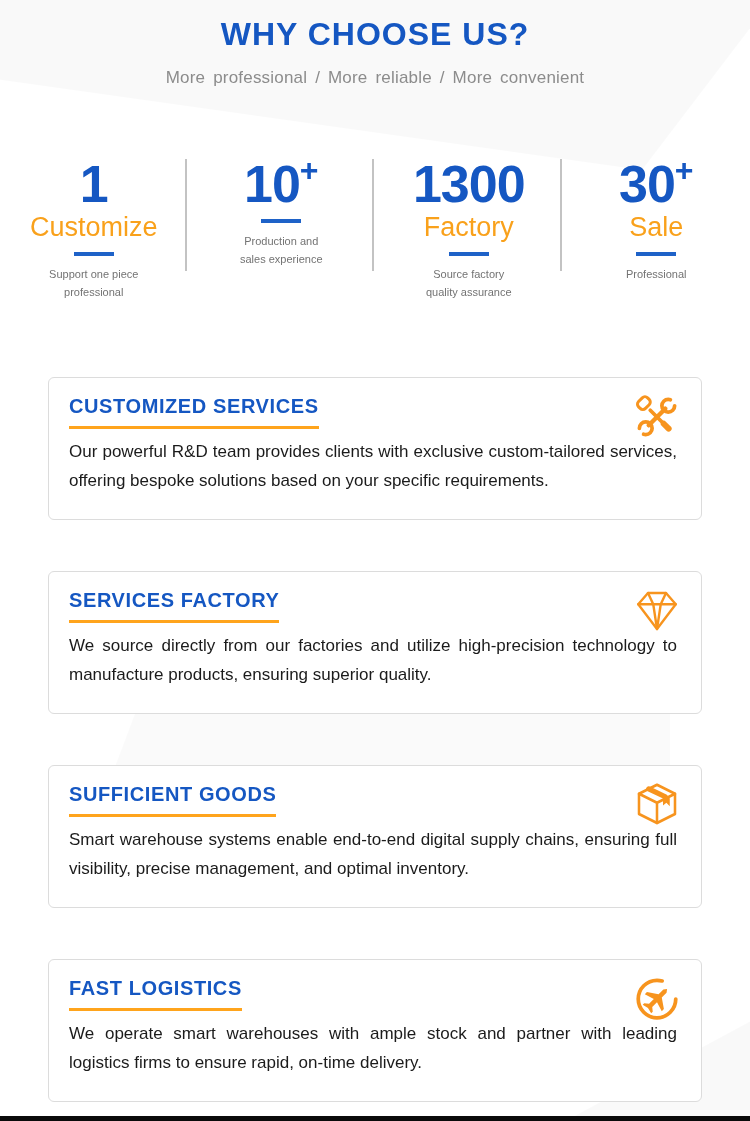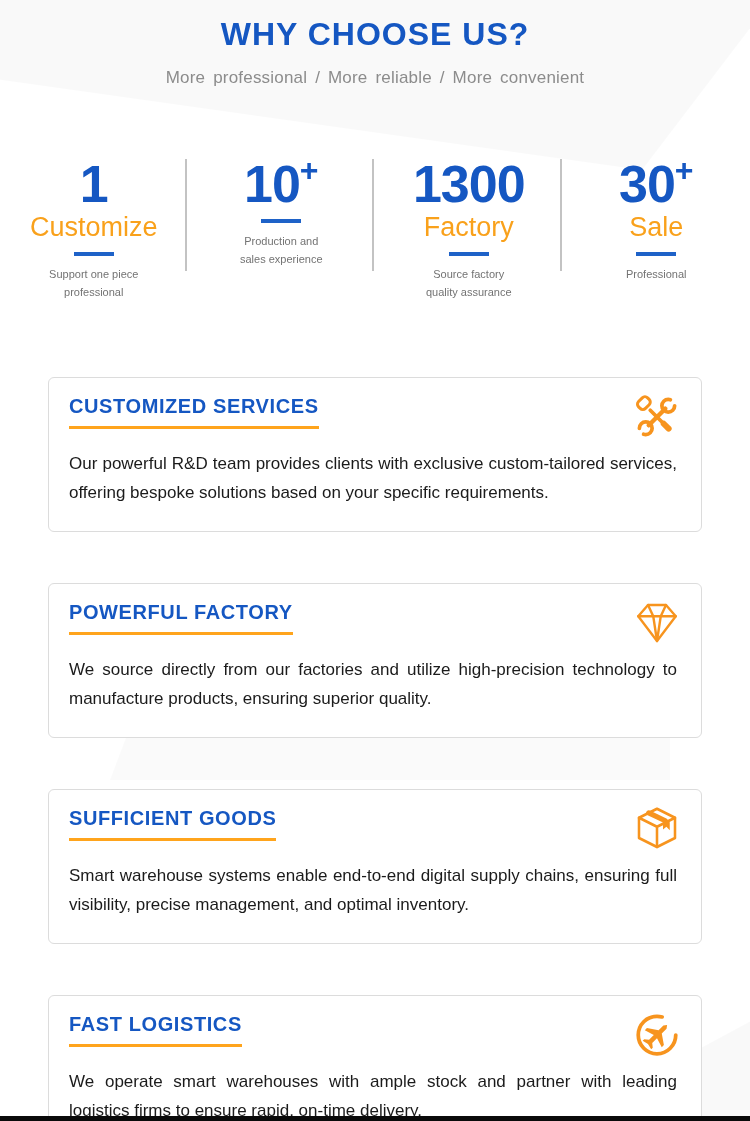--- a/index.html
+++ b/index.html
@@ -102,21 +102,21 @@
     border-bottom:3px solid #ffa41c;
   }
   .card-icon{
     position:absolute;
     top:15px;right:20px;
     width:48px;height:48px;
     color:var(--icon_orange);
   }
   .card-icon svg{width:100%;height:100%;}
   .card-body{
-    margin-top:20px;
+    margin-top:8px;
     color:#1b1b1b;
     font-size:17px;
     line-height:29px;
     text-align:justify;
   }
   
   .bottom-bar{
     position:absolute;
     left:0;bottom:0;
     width:100%;height:5px;
@@ -183,21 +183,21 @@
         <line x1="41" y1="41" x2="47.5" y2="47.5" stroke-width="8"></line>
         <line x1="21" y1="43" x2="43" y2="21" stroke-width="6"></line>
         <circle cx="47" cy="17" r="8.5" stroke-width="5" stroke-dasharray="42 12"></circle>
         <circle cx="17" cy="47" r="8.5" stroke-width="5" stroke-dasharray="42 12" transform="rotate(180 17 47)"></circle>
       </svg>
     </span>
     <div class="card-body">Our powerful R&amp;D team provides clients with exclusive custom-tailored services, offering bespoke solutions based on your specific requirements.</div>
   </div>
 
   <div class="card">
-    <div class="card-title">POWERFUL FACTORY</div>
+    <div class="card-title">SERVICES FACTORY</div>
     <span class="card-icon">
       <svg viewBox="0 0 64 64" fill="none" stroke="currentColor" stroke-width="3.2" stroke-linecap="round" stroke-linejoin="round">
         <path d="M7,23 L20,8 H44 L57,23 L32,56 Z"></path>
         <path d="M7,23 H57 M20,8 L27,23 M44,8 L37,23 M27,23 L32,56 M37,23 L32,56"></path>
       </svg>
     </span>
     <div class="card-body">We source directly from our factories and utilize high-precision technology to manufacture products, ensuring superior quality.</div>
   </div>
 
   <div class="card">

